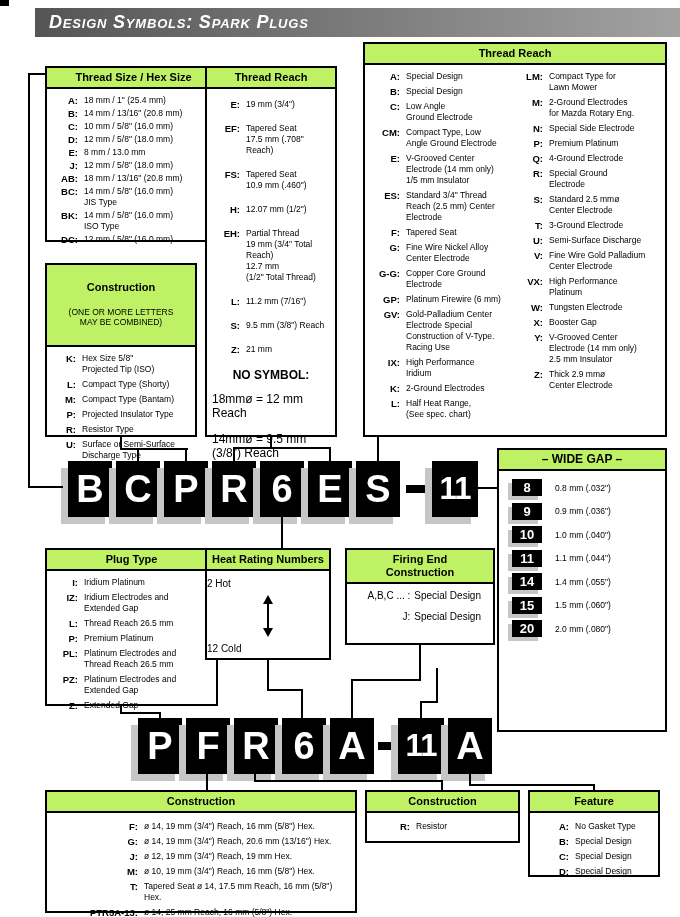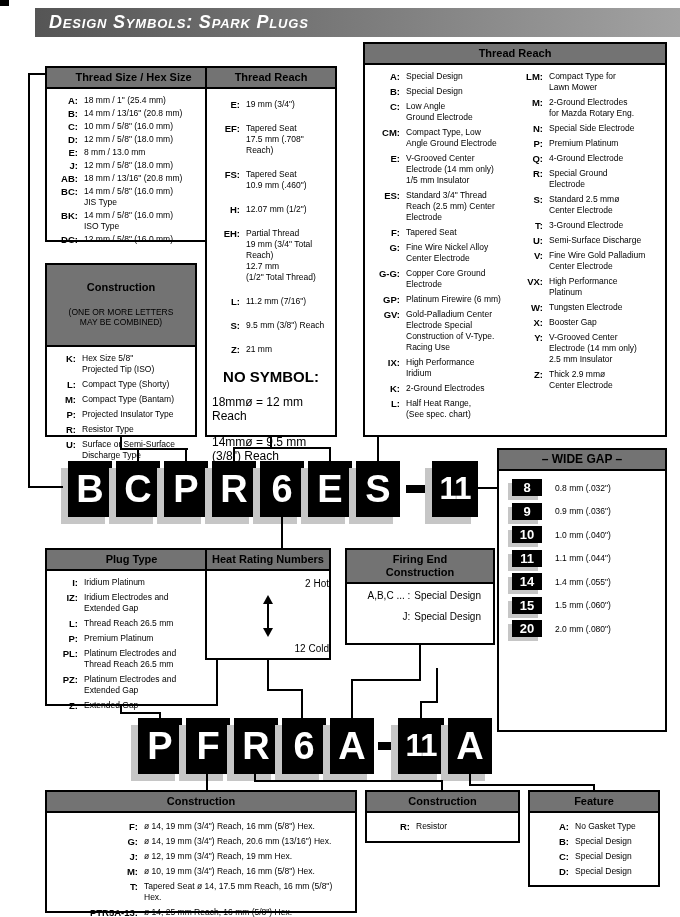--- a/index.html
+++ b/index.html
@@ -7,38 +7,38 @@
         font-family:"Liberation Sans",sans-serif;color:#000;text-decoration:underline;}
   .corner-mark{position:absolute;left:0;top:0;width:9px;height:6px;background:#000;}
   
   #header{position:absolute;left:35px;top:8px;width:645px;height:29px;
           background:linear-gradient(90deg,#555 0%,#7b7b7b 50%,#a2a2a2 100%);
           display:flex;align-items:center;}
   #header .title{color:#fff;font-weight:bold;font-style:italic;font-variant:small-caps;
           font-size:18px;letter-spacing:.8px;padding-left:14px;}
   
   .box{position:absolute;background:#fff;border:2px solid #000;box-sizing:border-box;}
-  .box-title{background:#737373;border-bottom:2px solid #000;font-weight:bold;font-size:11px;
+  .box-title{background:#bef264;border-bottom:2px solid #000;font-weight:bold;font-size:11px;
           text-align:center;padding:3px 2px;white-space:pre-line;line-height:13px;}
   .box-subtitle{font-size:8.5px;font-weight:normal;white-space:pre-line;line-height:10px;padding-bottom:2px;}
   .box-body{padding:6px 5px 4px 5px;}
   
   .kv-row{display:flex;margin-bottom:4px;}
   .kv-key{flex:none;width:var(--kw,26px);text-align:right;font-weight:bold;font-size:9.5px;
           line-height:11px;padding-right:6px;}
   .kv-val{font-size:8.5px;line-height:11px;white-space:pre-line;}
   .spread .kv-row{margin-bottom:13px;}
   .tight .kv-row{margin-bottom:2px;}
   .cols{display:flex;}
   .col{flex:1;}
   
-  .nosym-title{font-weight:bold;font-size:15px;text-align:center;margin:12px 0 10px 0;}
+  .nosym-title{font-weight:bold;font-size:12px;text-align:center;margin:12px 0 10px 0;}
   .nosym-line{font-size:12px;text-align:left;margin-bottom:12px;}
   
-  .hr-body{display:flex;flex-direction:column;align-items:flex-end;padding:7px 0 9px 0;}
+  .hr-body{display:flex;flex-direction:column;align-items:flex-start;padding:7px 0 9px 0;}
   .hr-label{font-size:10px;}
   .hr-arrow{width:2px;height:36px;background:#000;position:relative;margin:9px auto;}
   .hr-arrow:before{content:"";position:absolute;top:-8px;left:-4px;border:5px solid transparent;border-bottom:9px solid #000;}
   .hr-arrow:after{content:"";position:absolute;bottom:-8px;left:-4px;border:5px solid transparent;border-top:9px solid #000;}
   
   .fe-row{display:flex;justify-content:flex-end;padding-right:7px;margin-bottom:9px;}
   .fe-key{font-size:10px;line-height:12px;}
   .fe-val{font-size:10px;line-height:12px;margin-left:4px;}
   
   .wg-row{display:flex;align-items:center;height:23.5px;}
@@ -504,21 +504,21 @@
   <div class="box" style="left:365px;top:790px;width:155px;height:53px">
     <div class="box-title">Construction</div>
     <div class="box-body" style="--kw:38px;padding-top:8px">
         <div class="kv-row">
           <span class="kv-key">R:</span>
           <span class="kv-val">Resistor</span>
         </div>
       </div>
   </div>
 
-  <div class="box" style="left:528px;top:790px;width:132px;height:97px">
+  <div class="box" style="left:528px;top:790px;width:132px;height:87px">
     <div class="box-title">Feature</div>
     <div class="box-body" style="--kw:34px;padding-top:8px">
         <div class="kv-row">
           <span class="kv-key">A:</span>
           <span class="kv-val">No Gasket Type</span>
         </div>
         <div class="kv-row">
           <span class="kv-key">B:</span>
           <span class="kv-val">Special Design</span>
         </div>

